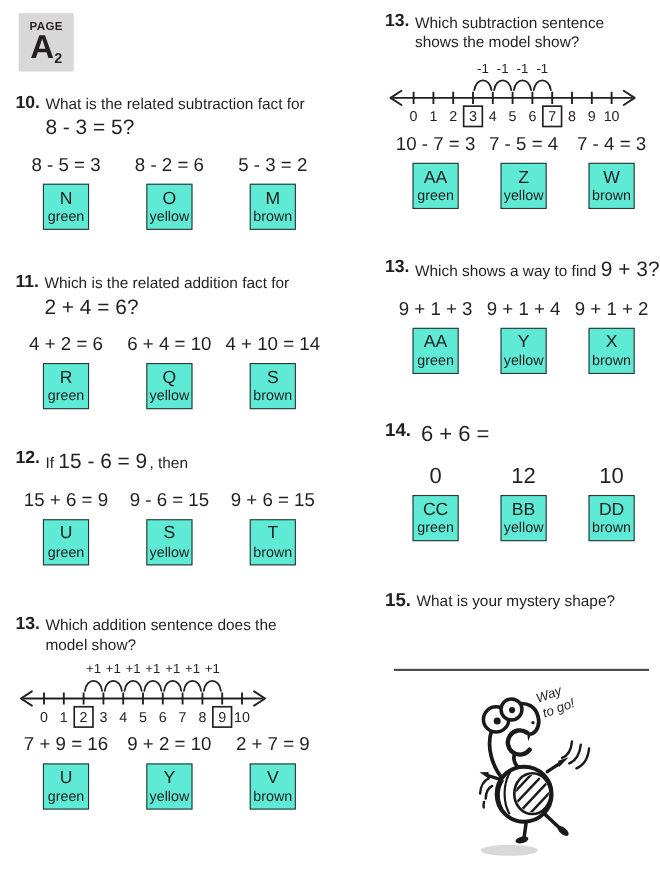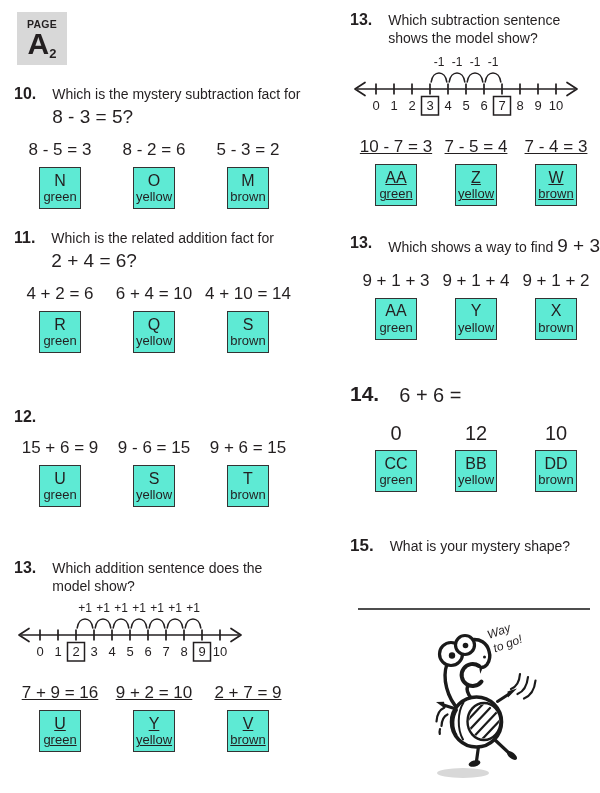--- a/index.html
+++ b/index.html
@@ -9,63 +9,63 @@
 
   
   .badge { position:absolute; left:17px; top:12px; width:50px; height:53px;
            background:#d8d8d8; text-align:center; padding-top:6px; }
   .badge-page { font-size:10.5px; font-weight:bold; letter-spacing:.3px; }
   .badge-letter { font-size:30px; font-weight:bold; line-height:1; margin-top:-1px; }
   .badge-letter sub { font-size:13px; font-weight:bold; vertical-align:-4px; }
 
   
   .q { position:absolute; }
-  .q-head { display:flex; gap:16px; }
+  .q-head { display:flex; gap:5px; }
   .q-num { font-weight:bold; font-size:16px; line-height:1.2; flex:0 0 auto; }
   .q-body { font-size:14px; line-height:1.3; padding-top:1px; }
   .q-math { font-size:19px; margin-top:2px; }
   .q-math-inline { font-size:19px; margin:0 2px 0 4px; white-space:nowrap; }
   .nowrap { white-space:nowrap; }
 
   .numberline { display:block; margin-top:4px; }
   svg { font-family:"Liberation Sans", sans-serif; }
 
   .answers { display:flex; justify-content:space-between; }
   .answers.w272 { width:276px; margin-left:2px; }
   .answers.w266 { width:240px; margin-left:6px; }
   .answer { display:flex; flex-direction:column; align-items:center; width:88px; }
   .eq { font-size:17px; white-space:nowrap; margin-bottom:7px; }
   .val { font-size:20px; white-space:nowrap; margin-bottom:5px; }
   .choice-box { width:42px; height:42px; border:1.6px solid #333; background:#5eead4;
                 display:flex; flex-direction:column; align-items:center; justify-content:center; }
   .letter { font-size:16px; line-height:1.15; }
   .color { font-size:13px; line-height:1.1; }
 
-  .mt10 { margin-top:10px; } .mt12 { margin-top:12px; } .mt14 { margin-top:14px; } .mt4 { margin-top:20px;text-decoration:underline; }
+  .mt10 { margin-top:10px; } .mt12 { margin-top:12px; } .mt14 { margin-top:14px; } .mt4 { margin-top:4px; }
 
   .blank-rule { position:absolute; left:358px; top:608px; width:232px; height:2px; background:#4d4d4d; }
   .turtle { position:absolute; left:420px; top:622px; }
 </style>
 </head>
 <body>
 
 <div class="page">
 
   <div class="badge">
     <div class="badge-page">PAGE</div>
     <div class="badge-letter">
       <span>A</span><sub>2</sub>
     </div>
   </div>
 
   <section class="q" style="left:14px;top:84px;width:288px">
     <div class="q-head">
       <span class="q-num">10.</span>
       <div class="q-body">
-        <span>Which is the mystery subtraction fact for</span>
+        <span>What is the related subtraction fact for</span>
         <div class="q-math">8 - 3 = 5?</div>
       </div>
     </div>
     <div class="answers w272 mt10">
       <div class="answer">
         <div class="eq">8 - 5 = 3</div>
         <div class="choice-box">
           <div class="letter">N</div>
           <div class="color">green</div>
         </div>
@@ -80,21 +80,21 @@
       <div class="answer">
         <div class="eq">5 - 3 = 2</div>
         <div class="choice-box">
           <div class="letter">M</div>
           <div class="color">brown</div>
         </div>
       </div>
     </div>
   </section>
 
-  <section class="q" style="left:14px;top:228px;width:288px">
+  <section class="q" style="left:14px;top:247px;width:288px">
     <div class="q-head">
       <span class="q-num">11.</span>
       <div class="q-body">
         <span>Which is the related addition fact for</span>
         <div class="q-math">2 + 4 = 6?</div>
       </div>
     </div>
     <div class="answers w272 mt10">
       <div class="answer">
         <div class="eq">4 + 2 = 6</div>
@@ -116,20 +116,23 @@
           <div class="letter">S</div>
           <div class="color">brown</div>
         </div>
       </div>
     </div>
   </section>
 
   <section class="q" style="left:14px;top:407px;width:288px">
     <div class="q-head">
       <span class="q-num">12.</span>
+      <div class="q-body nowrap">
+        <span>If</span><span class="q-math-inline">15 - 6 = 9</span><span>, then</span>
+      </div>
     </div>
     <div class="answers w272 mt12">
       <div class="answer">
         <div class="eq">15 + 6 = 9</div>
         <div class="choice-box">
           <div class="letter">U</div>
           <div class="color">green</div>
         </div>
       </div>
       <div class="answer">
@@ -320,21 +323,21 @@
         <div class="choice-box">
           <div class="letter">X</div>
           <div class="color">brown</div>
         </div>
       </div>
     </div>
   </section>
 
   <section class="q" style="left:350px;top:381px;width:242px">
     <div class="q-head">
-      <span class="q-num" style="font-size:21px">14.</span>
+      <span class="q-num" style="font-size:17px">14.</span>
       <div class="q-body nowrap">
         <span class="q-math-inline" style="font-size:20px">6 + 6 =</span>
       </div>
     </div>
     <div class="answers w266 mt14">
       <div class="answer">
         <div class="val">0</div>
         <div class="choice-box">
           <div class="letter">CC</div>
           <div class="color">green</div>

